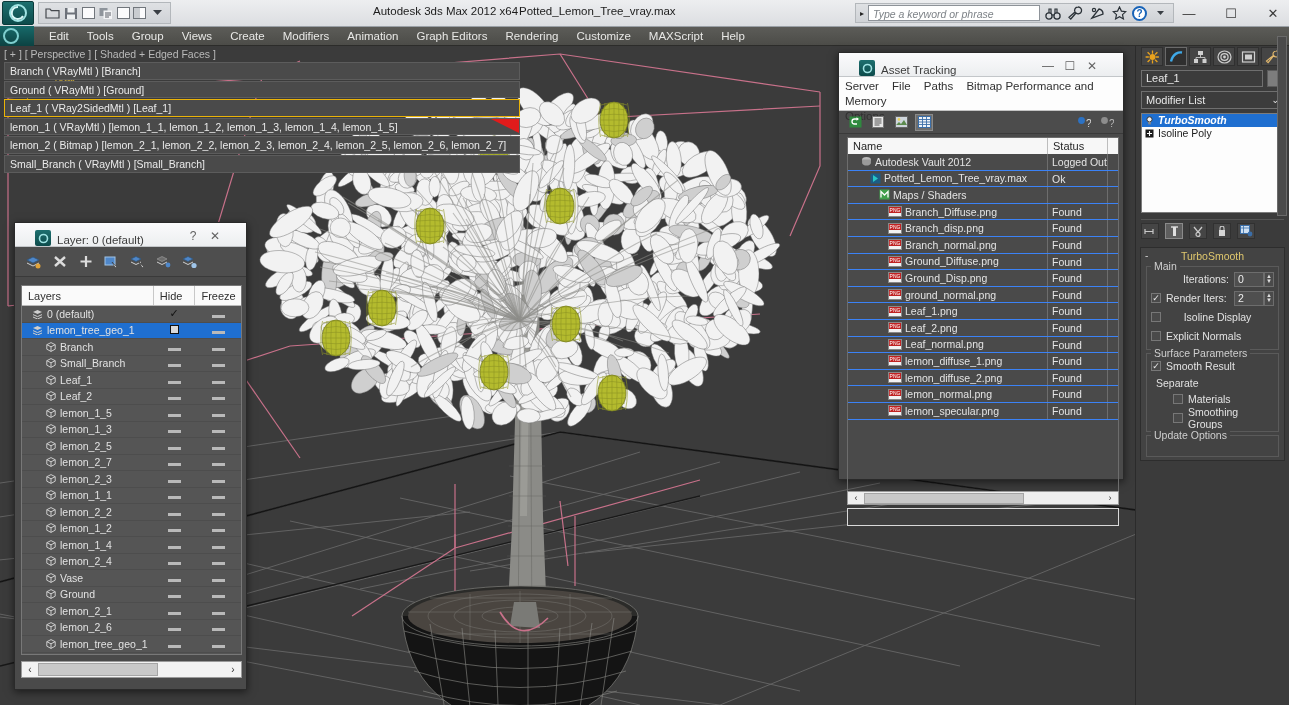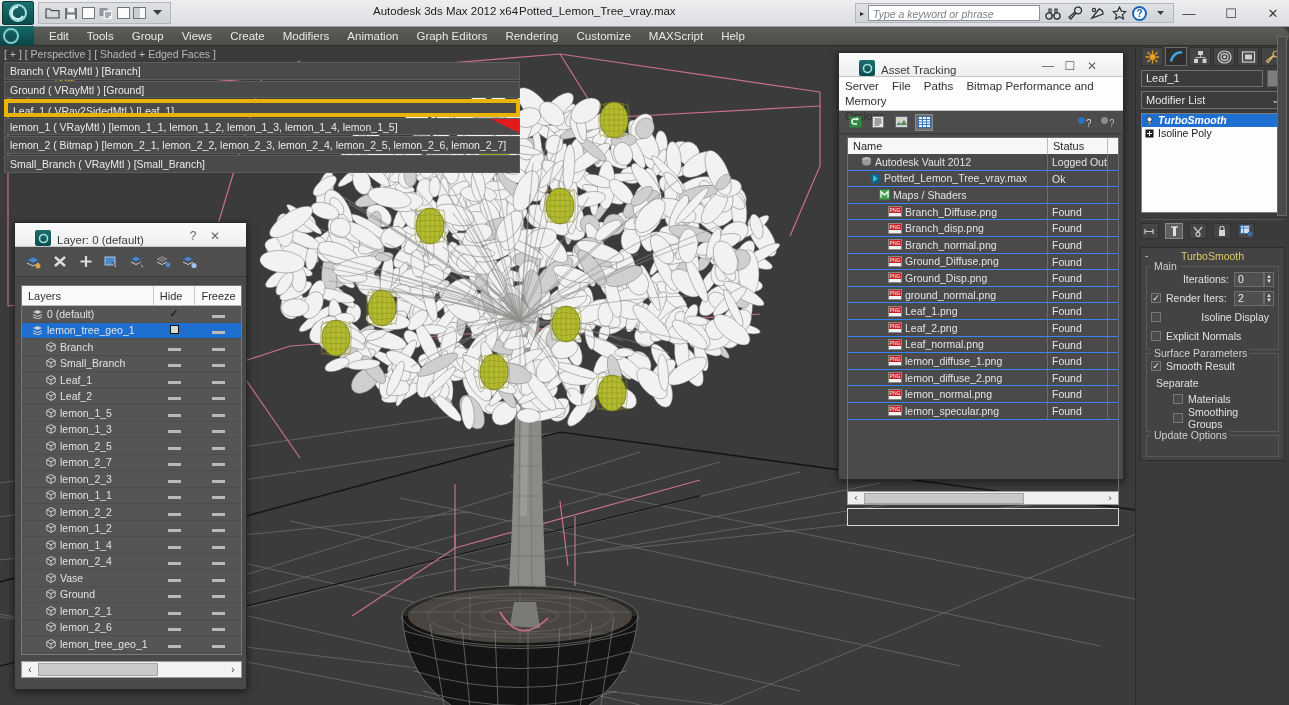--- a/index.html
+++ b/index.html
@@ -31,21 +31,21 @@
     color:#2b3238; }
   .helpdot { width:15px; height:15px; border-radius:50%; background:#fff; border:2px solid #1763b8;
     color:#1763b8; font-size:10px; font-weight:bold; display:flex; align-items:center;
     justify-content:center; }
   .winbtns { position:absolute; right:6px; top:3px; display:flex; gap:22px; align-items:center; }
   .winbtn { width:20px; height:20px; display:flex; align-items:center; justify-content:center;
     color:#3a3a3a; font-size:13px; }
 
   
   .menubar { position:absolute; left:0; top:27px; width:1289px; height:19px;
-    background:linear-gradient(#5c5c58,#4c4c48); border-bottom:1px solid #2c2c2a;border-radius:9px; }
+    background:linear-gradient(#5c5c58,#4c4c48); border-bottom:1px solid #2c2c2a; }
   .menubar .mlogo { position:absolute; left:0; top:-1px; width:34px; height:20px;
     background:linear-gradient(#176a6a,#0c4242); }
   .menuitems { position:absolute; left:40px; top:0; display:flex; height:19px; align-items:center; }
   .menuitems span { font-size:11.5px; color:#e8e8e6; padding:0 9px; line-height:19px; cursor:default;}
 
   
   .viewport { position:absolute; left:0; top:46px; width:1135px; height:659px;
     background:#3b3b3b; overflow:hidden; }
   .vp-label { position:absolute; left:4px; top:2px; font-size:10.5px; color:#b9b9b9; }
   .vp-stats { position:absolute; left:8px; top:22px; font-size:10.5px; color:#c8a93b;
@@ -131,21 +131,21 @@
   .mb-search .tri { width:0;height:0;border-left:6px solid transparent;border-right:6px solid transparent;
     border-top:7px solid #ddd; }
   .mb-search .fld { flex:1; height:15px; background:#3c3c3c; border:1px solid #7e7e7e;
     font-size:10.5px; color:#cfcfcf; line-height:13px; padding-left:3px; margin-right:4px; }
   .mb-group { margin:5px 3px 0 3px; height:14px; background:#4d4d4d; border:1px solid #6a6a6a;
     font-size:10.5px; color:#e2e2e2; line-height:13px; padding-left:4px; }
   .mb-list { margin:3px 3px 0 3px; }
   .mb-row { height:17.6px; background:#4a4a4a; border:1px solid #5c5c5c; margin-bottom:1px;
     font-size:10.5px; color:#eaeaea; line-height:16px; padding-left:5px; position:relative;
     white-space:nowrap; overflow:hidden; }
-  .mb-row.sel { border:4px solid #eab308; }
+  .mb-row.sel { border:1px solid #eab308; }
   .mb-redtri { position:absolute; right:0; top:0; width:0; height:0;
     border-top:14px solid #e01b1b; border-left:28px solid transparent; }
   .mb-vscroll { position:absolute; right:2px; top:36px; width:10px; height:180px; background:#4a4a4a;
     border:1px solid #6a6a6a; }
 
   
   #cmdpanel { position:absolute; left:1135px; top:46px; width:154px; height:659px;
     background:#3b3b3b; border-left:1px solid #2b2b2b; }
   .cp-tabs { height:21px; display:flex; align-items:center; gap:2px; padding:2px 5px; }
   .cp-tab { width:22px; height:19px; display:flex; align-items:center; justify-content:center;
@@ -2027,21 +2027,21 @@
           <span class="cbox on">✓</span>
           <span class="lb" style="text-align:left">Render Iters:</span>
           <span class="spin">2</span>
           <span class="spinbtn">
               <span>▲</span>
               <span>▼</span>
             </span>
         </div>
         <div class="prow">
           <span class="cbox"></span>
-          <span class="lb" style="text-align:right">Isoline Display</span>
+          <span class="lb" style="text-align:center">Isoline Display</span>
         </div>
         <div class="prow" style="margin-bottom:0">
           <span class="cbox"></span>
           <span class="lb" style="text-align:left">Explicit Normals</span>
         </div>
       </div>
       <div class="grp">
         <span class="grp-t">Surface Parameters</span>
         <div class="prow">
           <span class="cbox on">✓</span>

